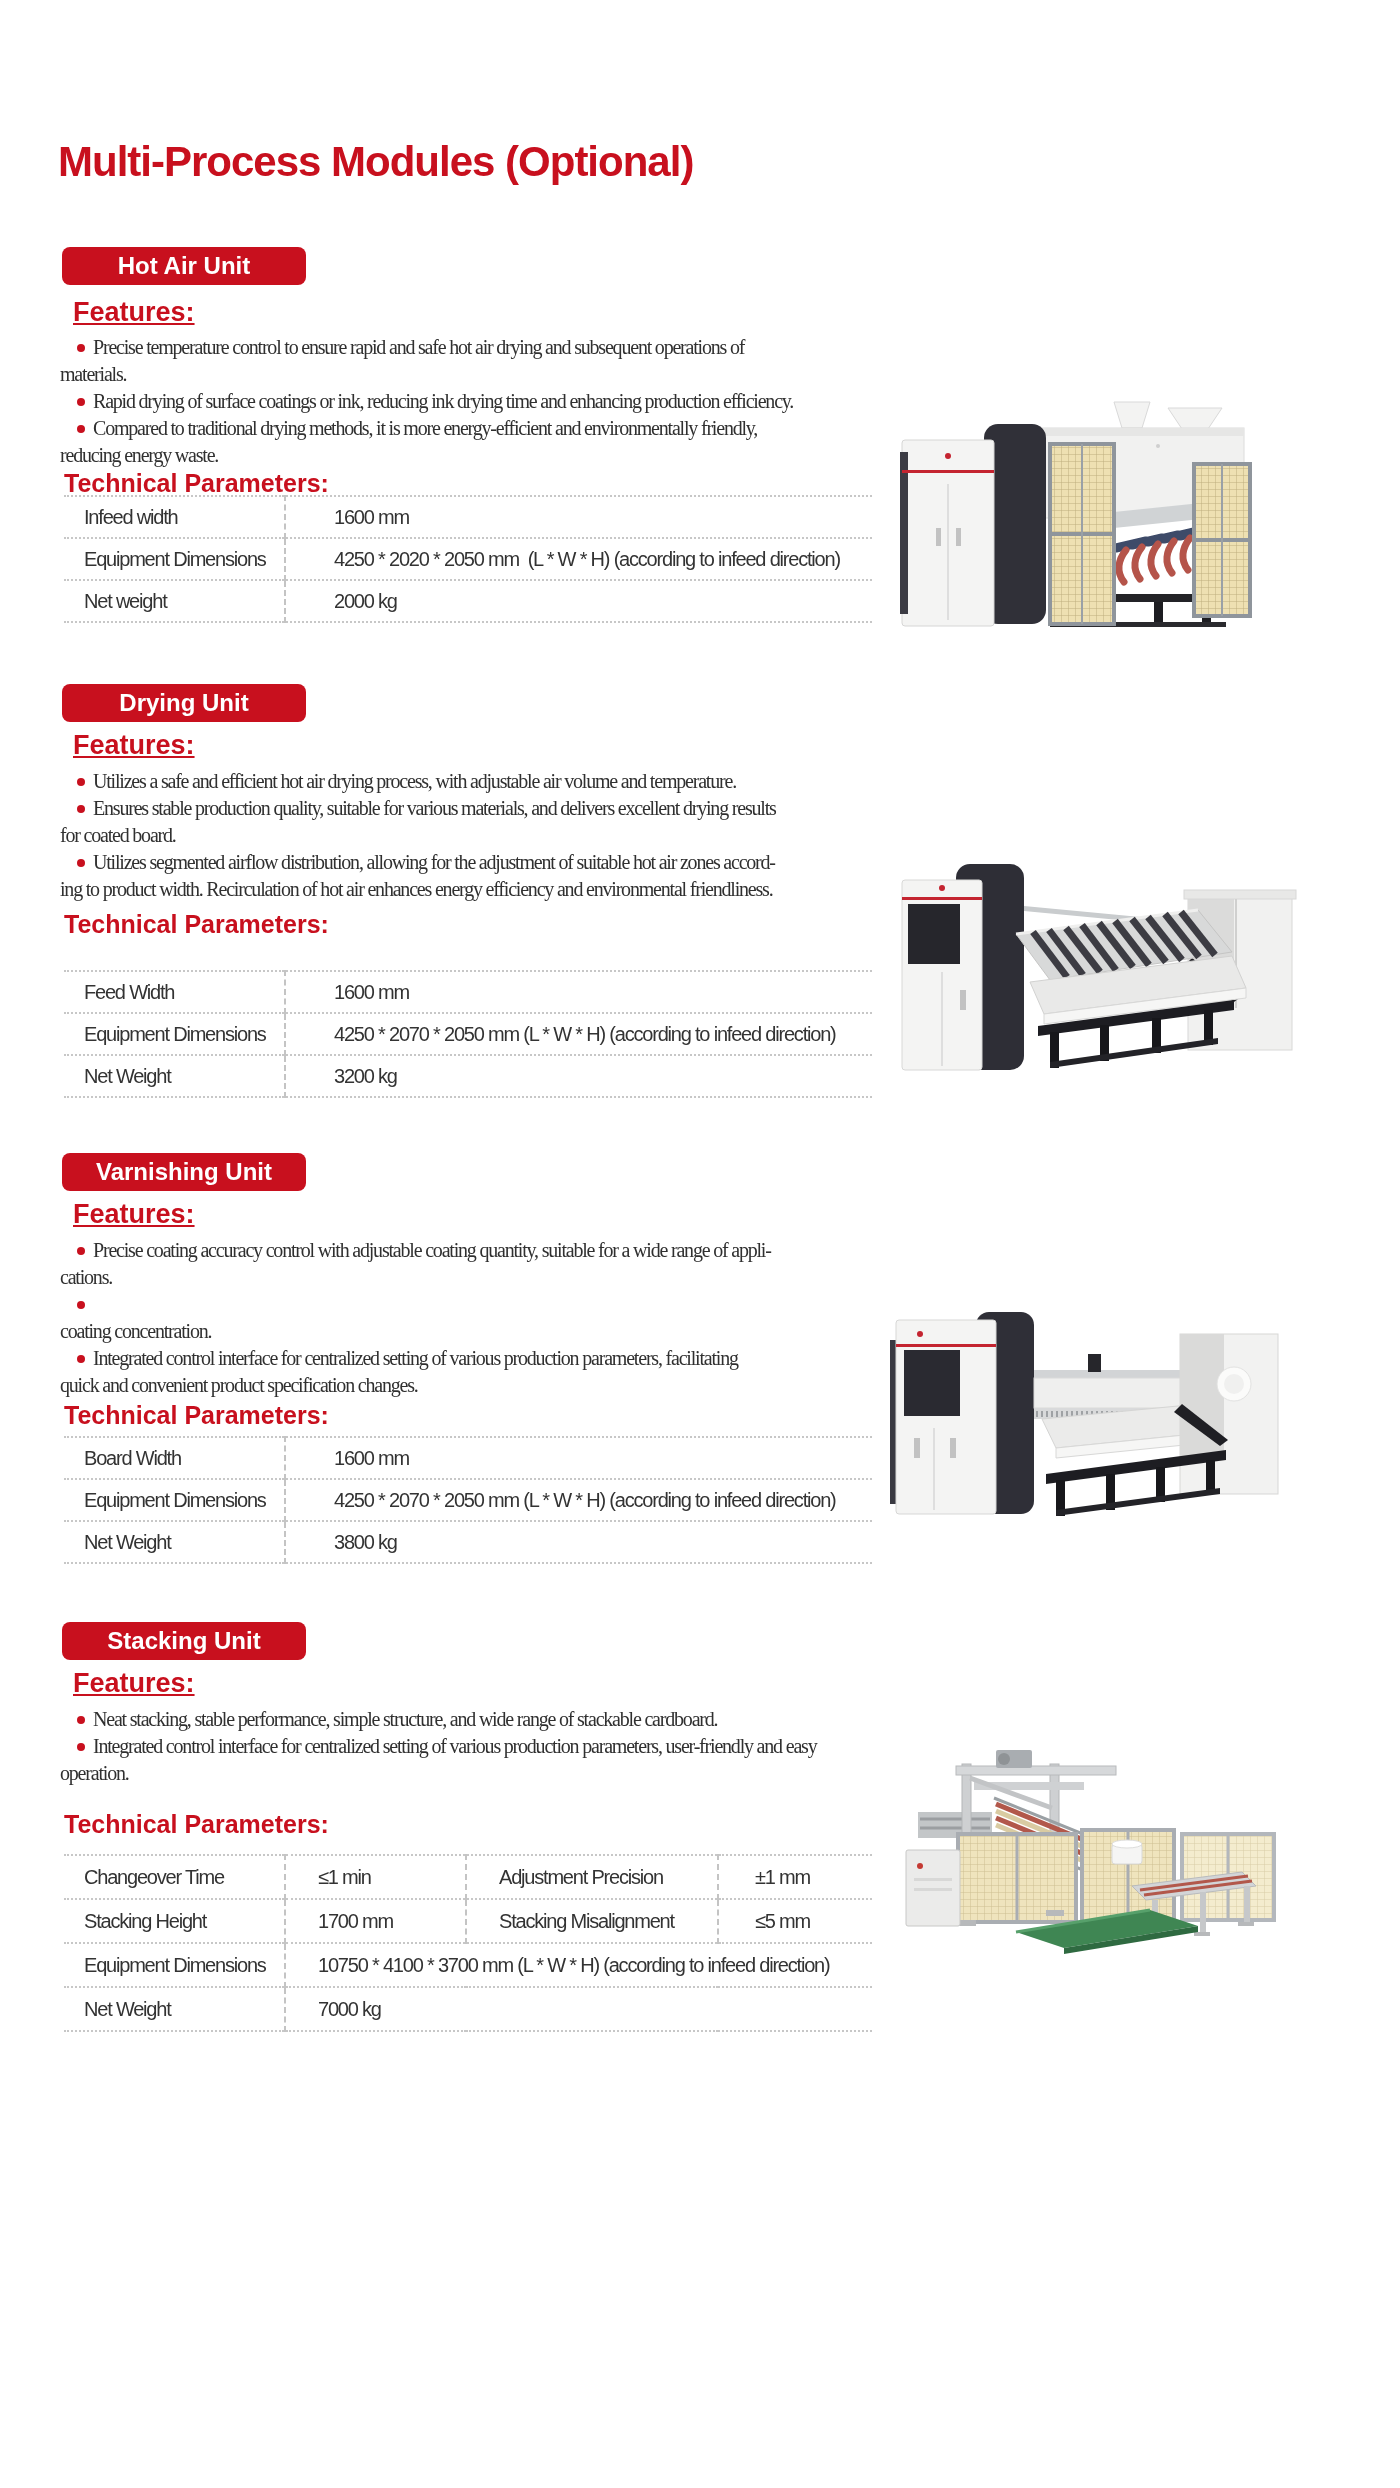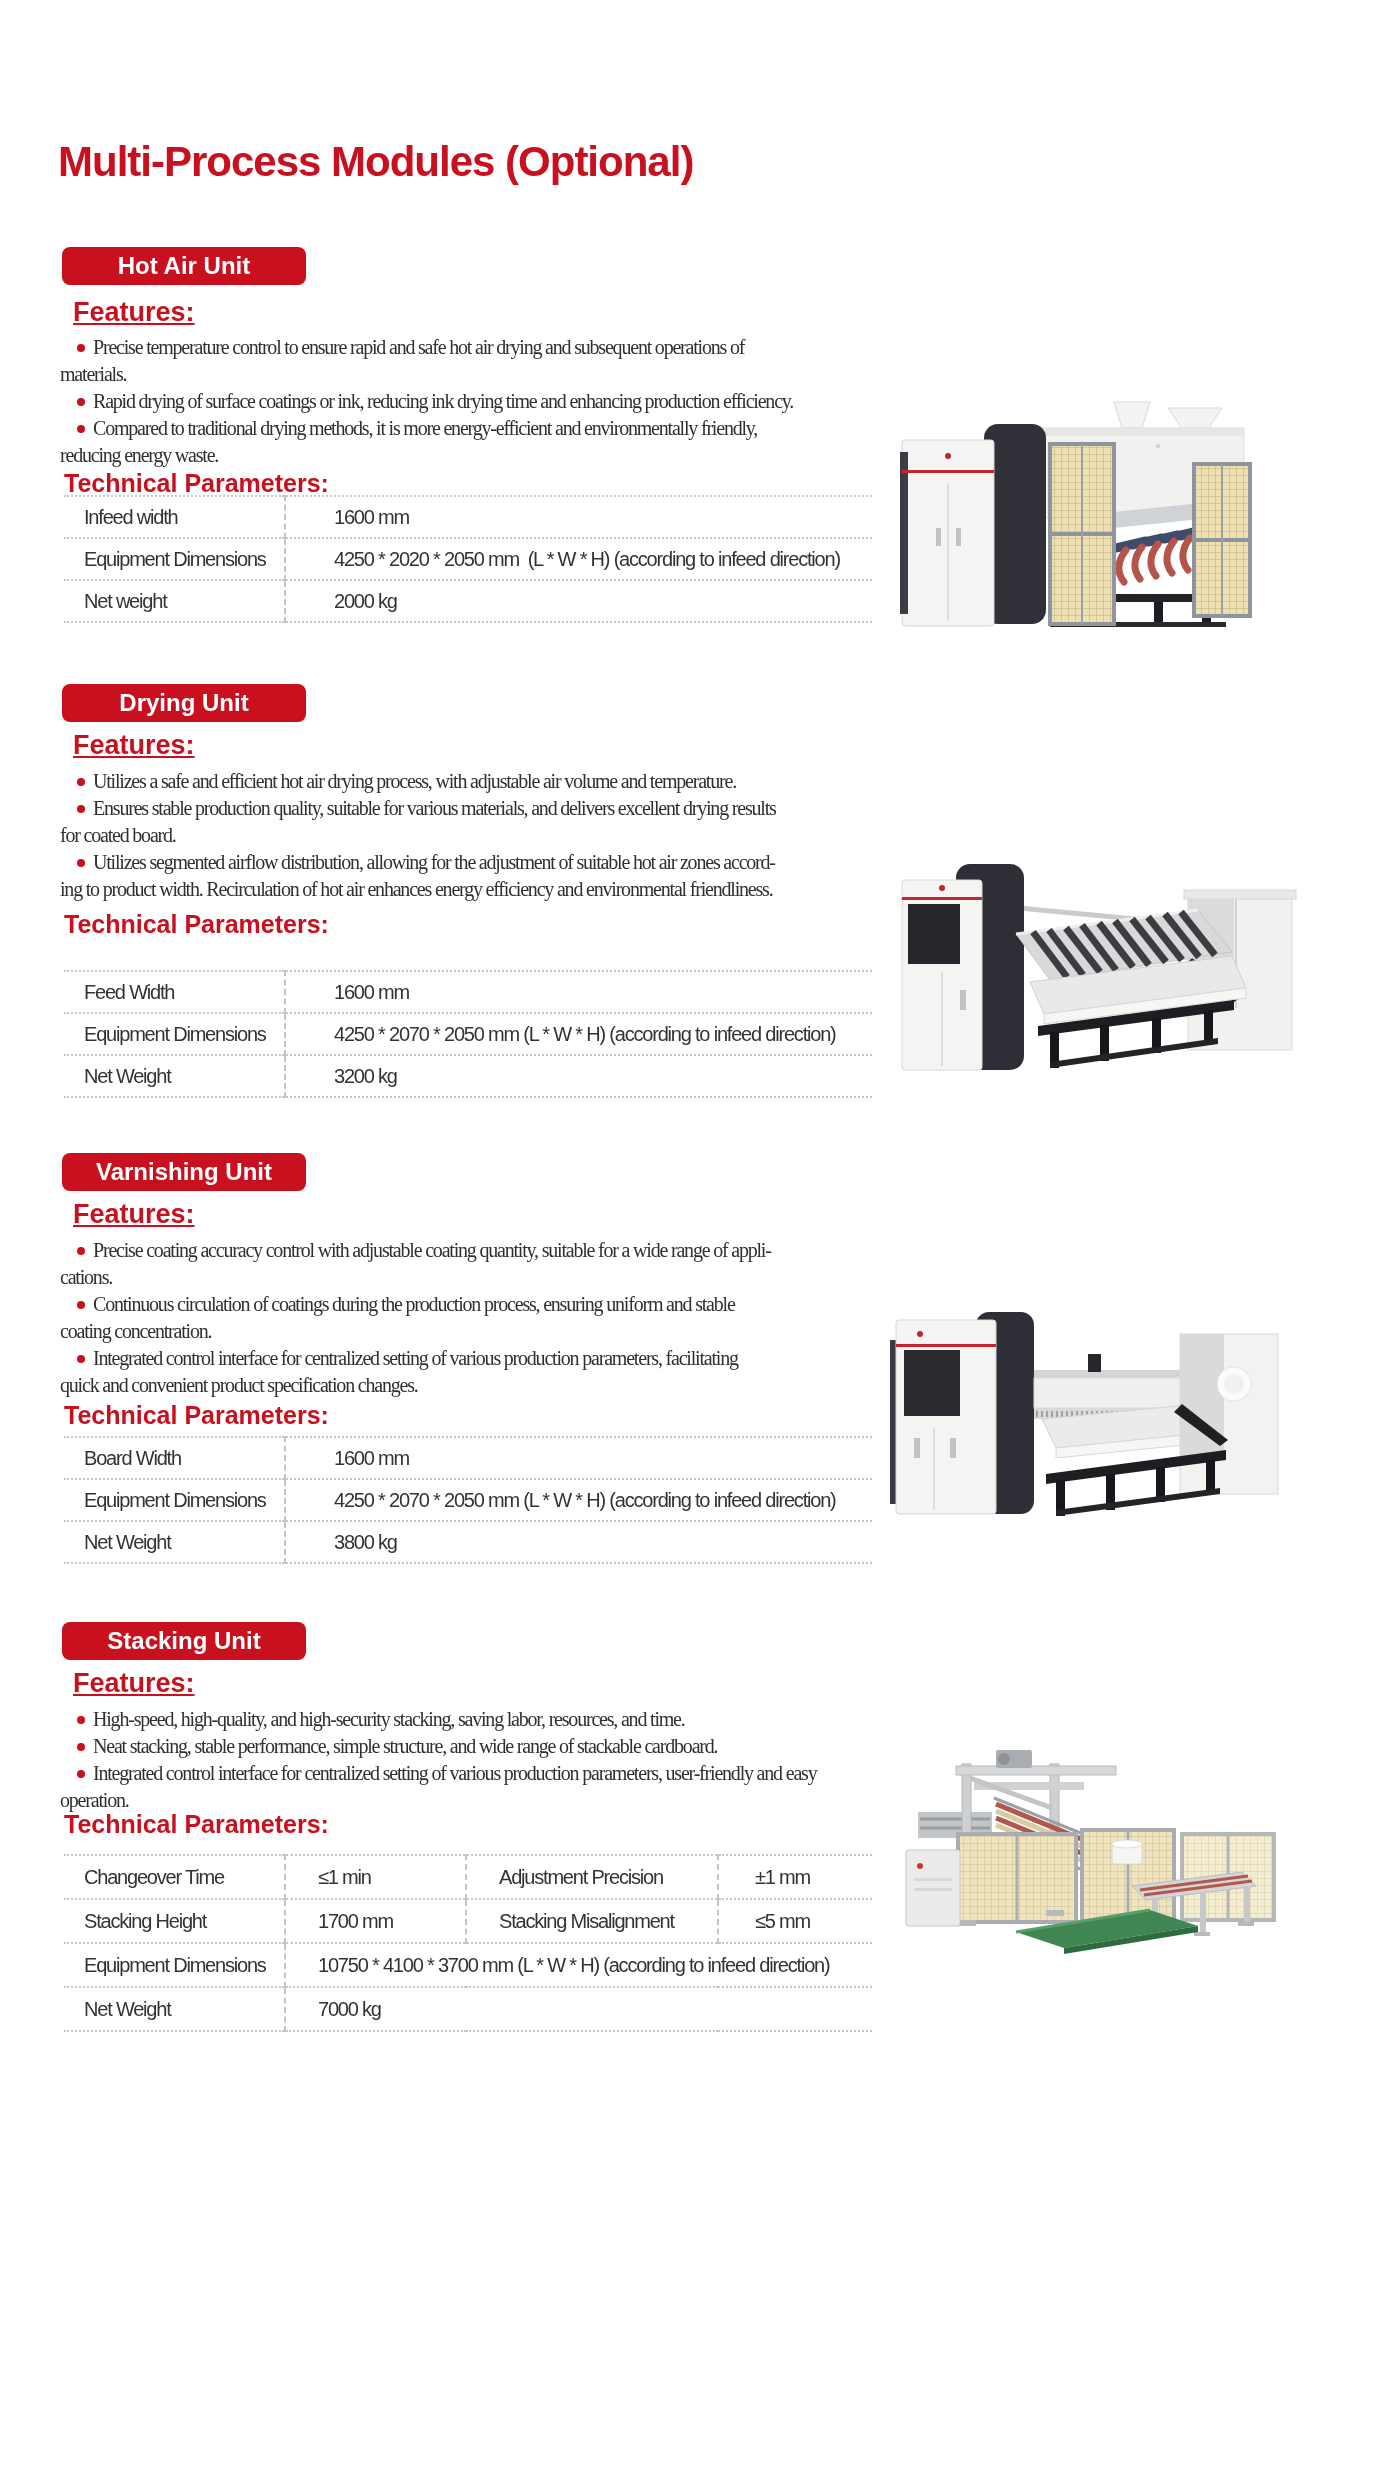--- a/index.html
+++ b/index.html
@@ -139,21 +139,21 @@
   </tbody>
     </table>
 </div>
 
 <div class="section" id="s3">
   <div class="badge">Varnishing Unit</div>
   <div class="features-heading">Features:</div>
   <div class="feature-lines">
     <div class="f-line bullet"><span class="dot"></span><span>Precise coating accuracy control with adjustable coating quantity, suitable for a wide range of appli-</span></div>
     <div class="f-line"><span>cations.</span></div>
-    <div class="f-line bullet"><span class="dot"></span><span>Continuous circulation of coatings during the production process, ensuring uniform and stable</span></div>
+    <div class="f-line bullet"><span class="dot"></span></div>
     <div class="f-line"><span>coating concentration.</span></div>
     <div class="f-line bullet"><span class="dot"></span><span>Integrated control interface for centralized setting of various production parameters, facilitating</span></div>
     <div class="f-line"><span>quick and convenient product specification changes.</span></div>
   </div>
   <div class="tech-heading">Technical Parameters:</div>
   <table class="params">
     <colgroup>
         <col style="width:221px">
         <col style="width:587px">
       </colgroup>
@@ -171,21 +171,20 @@
       <td class="val vdiv">3800 kg</td>
     </tr>
   </tbody>
     </table>
 </div>
 
 <div class="section" id="s4">
   <div class="badge">Stacking Unit</div>
   <div class="features-heading">Features:</div>
   <div class="feature-lines">
-    <div class="f-line bullet"><span class="dot"></span><span>High-speed, high-quality, and high-security stacking, saving labor, resources, and time.</span></div>
     <div class="f-line bullet"><span class="dot"></span><span>Neat stacking, stable performance, simple structure, and wide range of stackable cardboard.</span></div>
     <div class="f-line bullet"><span class="dot"></span><span>Integrated control interface for centralized setting of various production parameters, user-friendly and easy</span></div>
     <div class="f-line"><span>operation.</span></div>
   </div>
   <div class="tech-heading">Technical Parameters:</div>
   <table class="params">
     <colgroup>
         <col style="width:221px">
         <col style="width:181px">
         <col style="width:252px">

